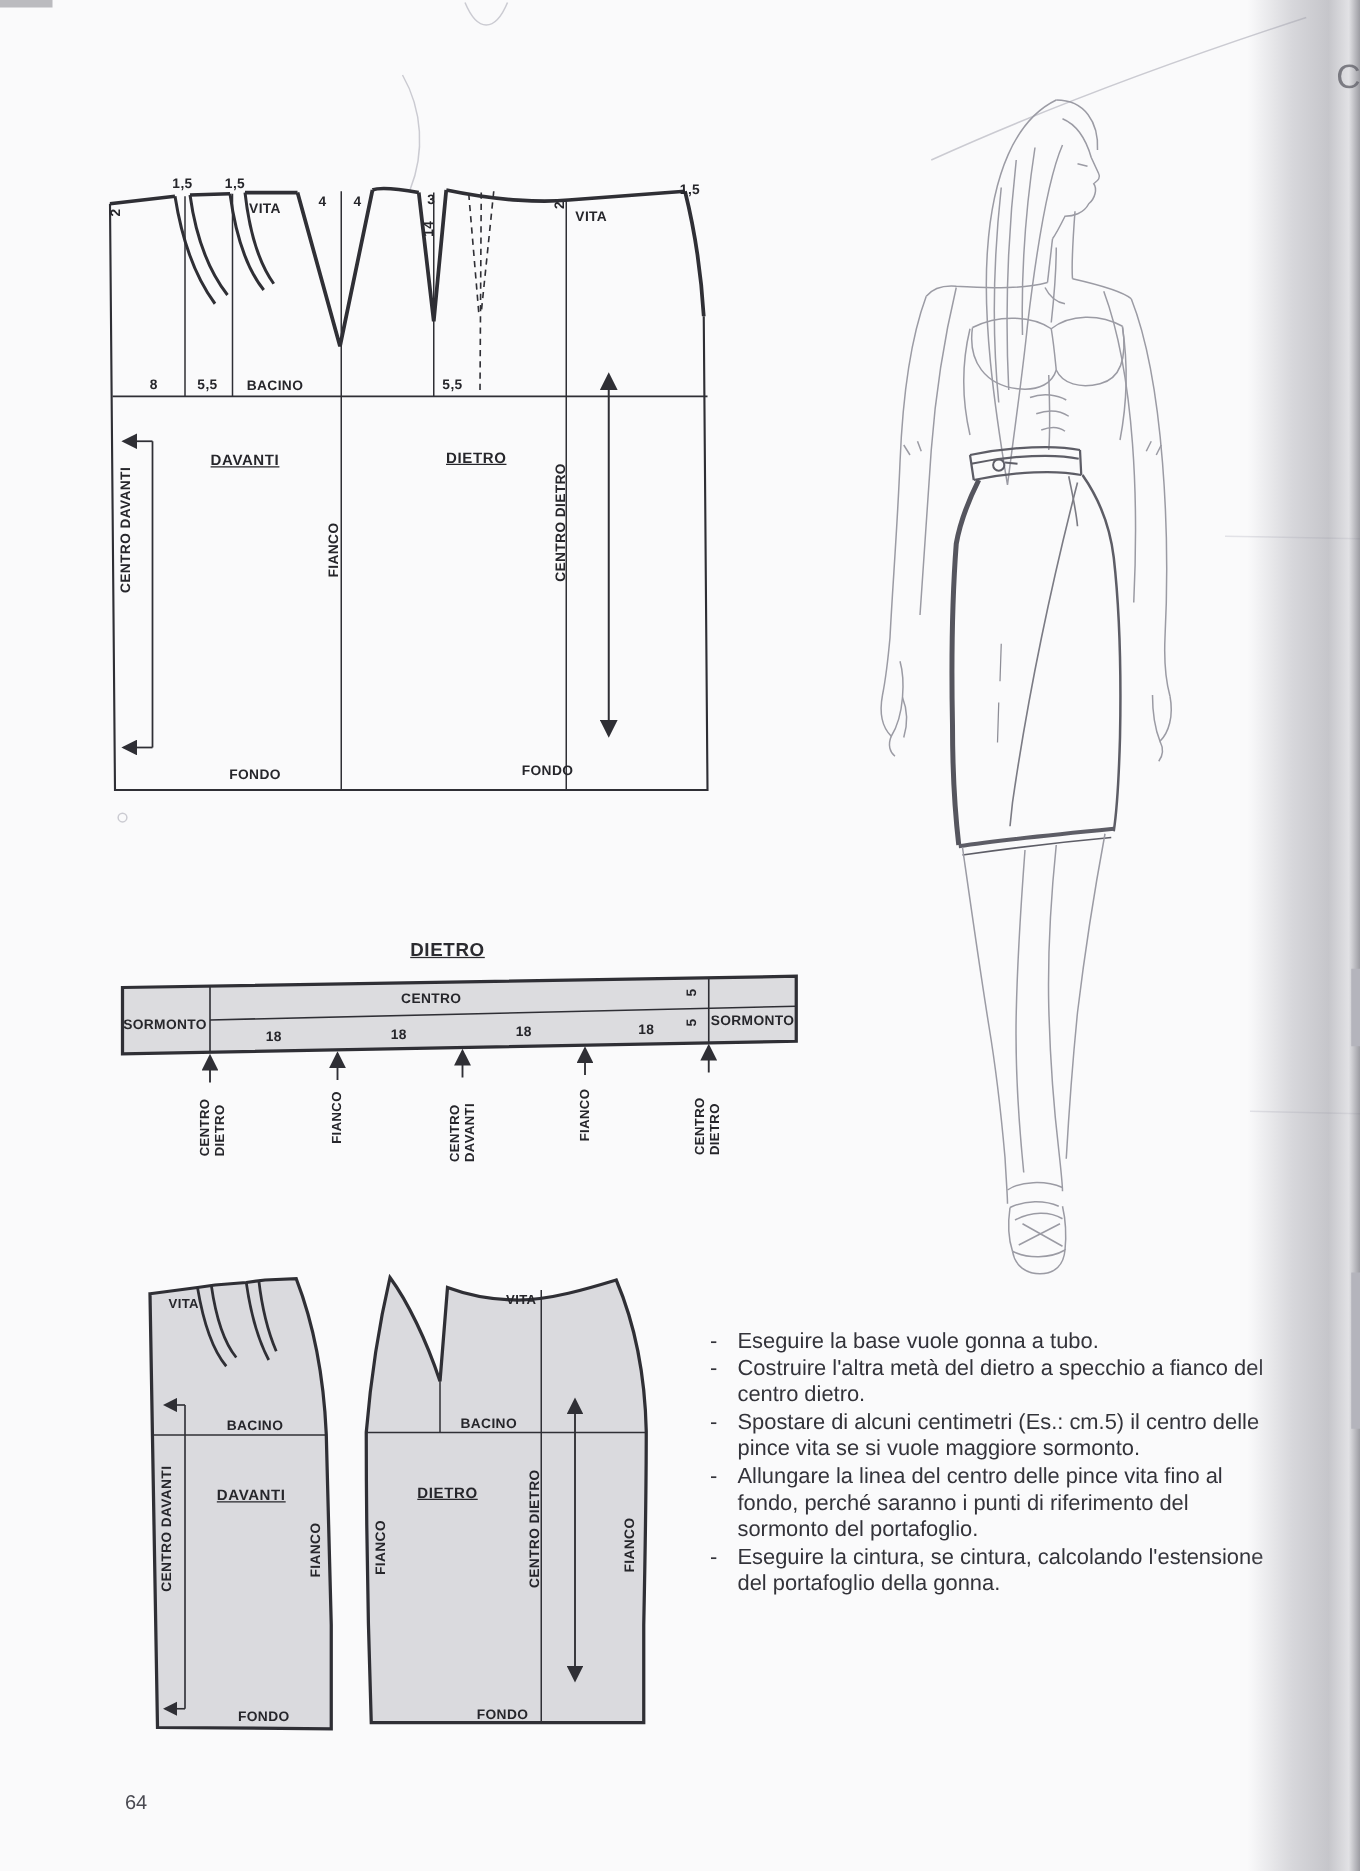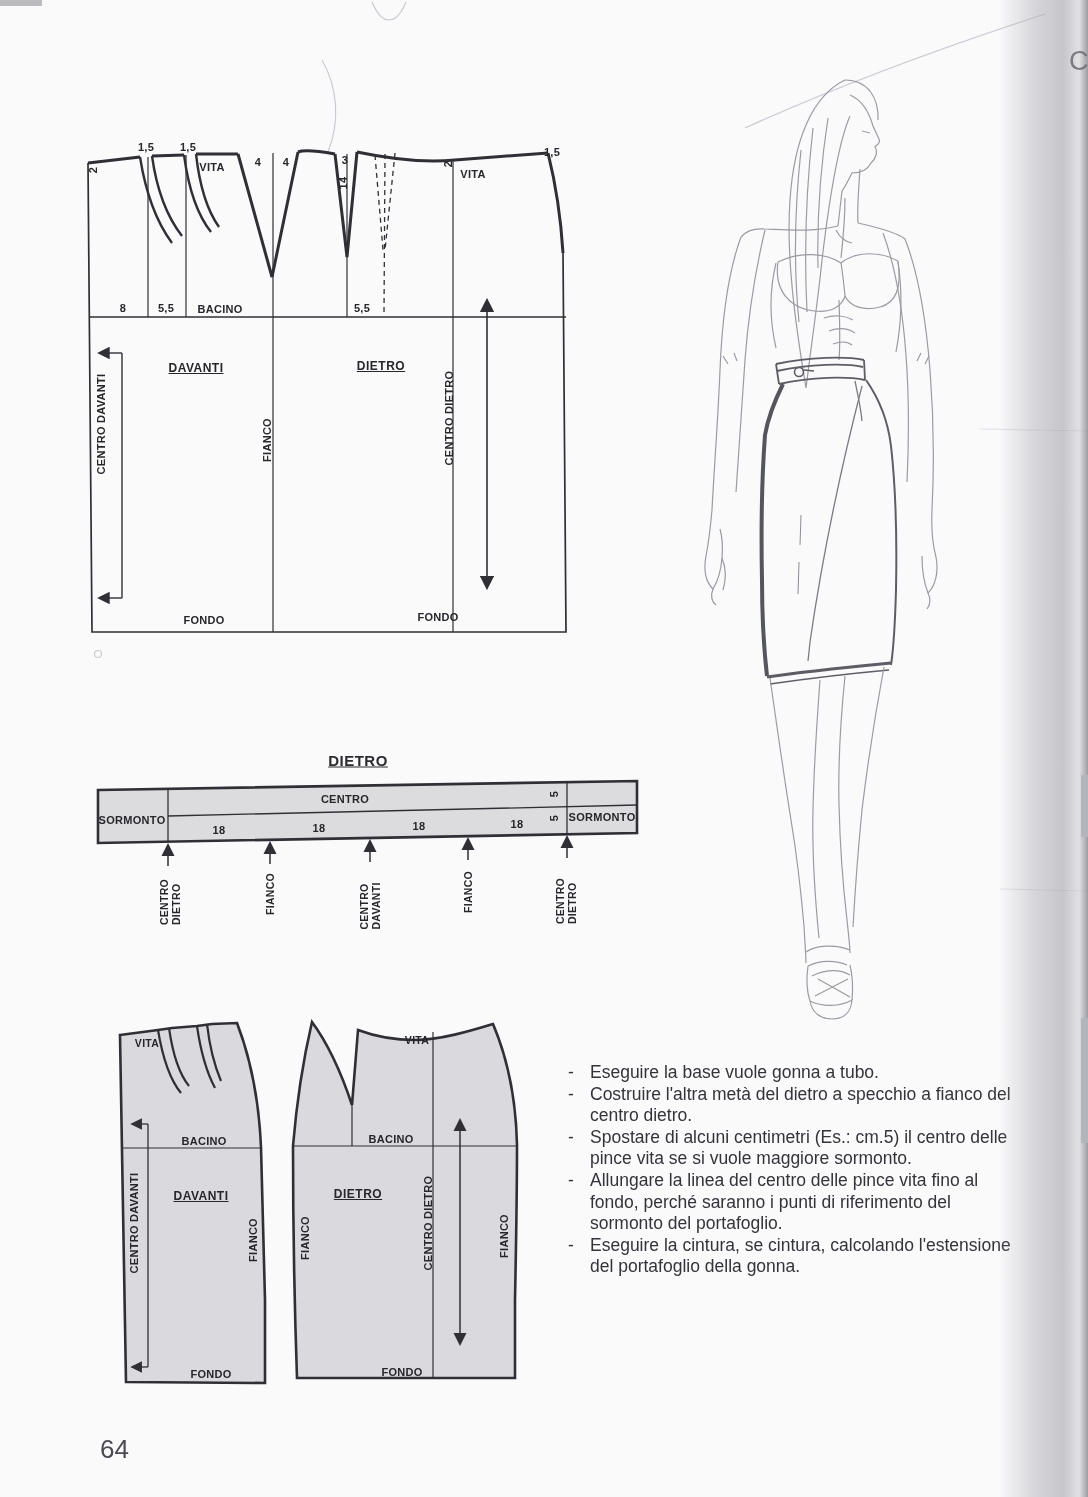--- a/index.html
+++ b/index.html
@@ -13,21 +13,21 @@
   .lbl.beltmk{font-size:10.5px;white-space:pre-line;line-height:1.15;text-align:left;}
   .title{position:absolute;left:86px;top:56px;font-size:24px;letter-spacing:2px;color:#2d2d33;
          font-weight:bold;}
   .title::first-letter{font-size:31px;}
   .belt-title{position:absolute;font-size:15px;font-weight:bold;text-decoration:underline;
               transform:translate(-50%,-50%);letter-spacing:.5px;}
   .instructions{position:absolute;left:568px;top:1062px;width:450px;font-size:17.5px;
                 line-height:21.6px;color:#33333a;}
   .instr-row{display:flex;}
   .instr-row .dash{width:22px;flex:0 0 22px;}
-  .pagenum{position:absolute;left:100px;top:1434px;font-size:26px;color:#4a4a52;}
+  .pagenum{position:absolute;left:100px;top:1434px;font-size:16px;color:#4a4a52;}
   .strayc{position:absolute;left:1069px;top:46px;font-size:27px;color:#45454d;}
   .edge{position:absolute;top:0;right:0;width:90px;height:1497px;
         background:linear-gradient(to right,rgba(175,175,183,0) 0%,rgba(172,172,180,.45) 40%,
         rgba(155,155,163,.55) 72%,rgba(196,196,202,.45) 90%,rgba(125,125,133,.75) 100%);}
   .edge-tab{position:absolute;right:0;width:7px;background:#b4b4bc;}
   .corner{position:absolute;left:0;top:0;width:42px;height:6px;background:#86868e;opacity:.55;}
 </style>
 </head>
 <body>
 

